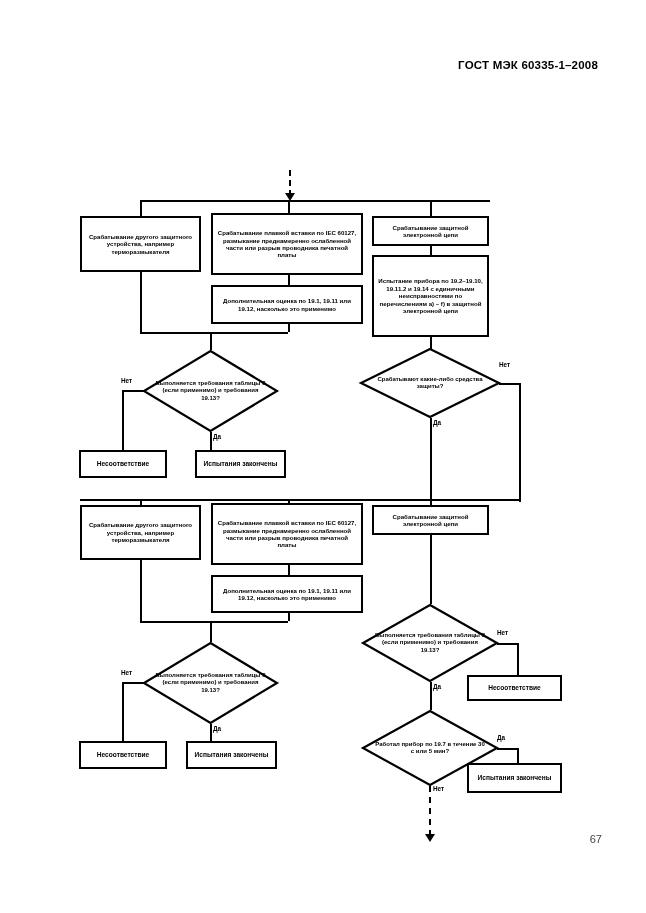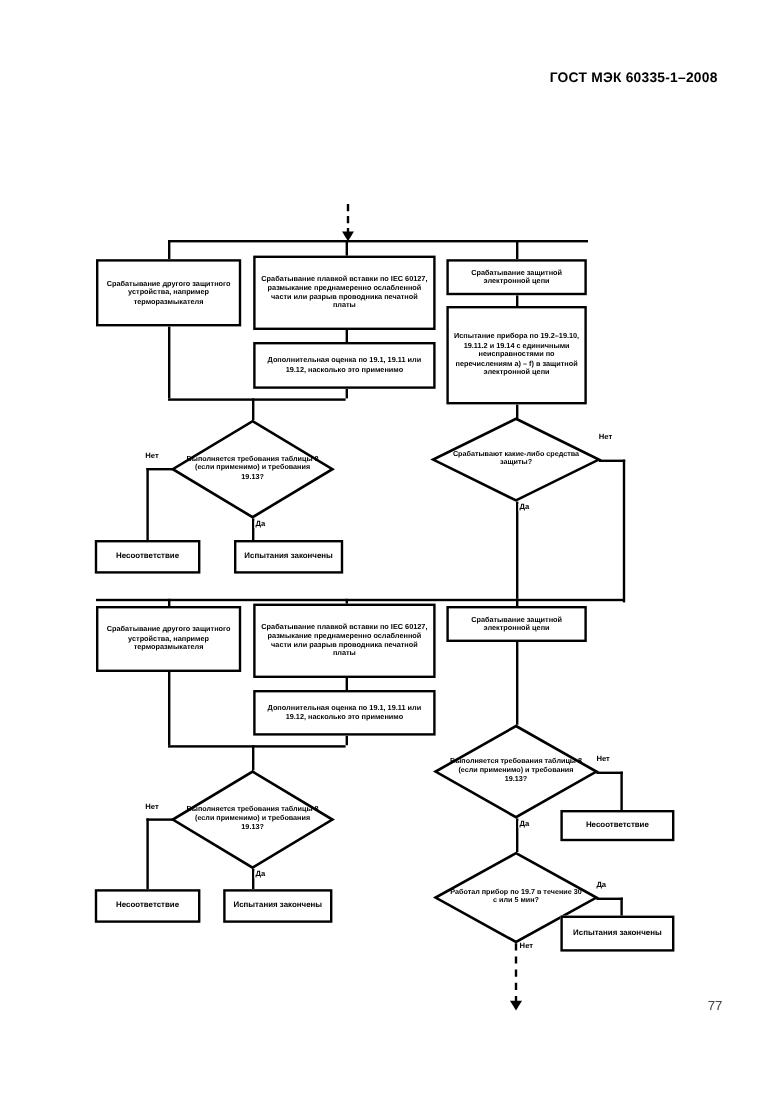--- a/index.html
+++ b/index.html
@@ -61,21 +61,21 @@
     border-left:5px solid transparent;border-right:5px solid transparent;
     border-top:8px solid #000;
   }
 </style>
 </head>
 <body>
 
 <div id="page">
 
   <div class="doc-header">ГОСТ МЭК 60335-1–2008</div>
-  <div class="page-num">77</div>
+  <div class="page-num">67</div>
 
   <div class="dashv" style="left:289px;top:170px;height:26px;"></div>
   <div class="arrow" style="left:285px;top:193px;"></div>
 
   <div class="ln lnh" style="left:140px;top:200px;width:350px;"></div>
   <div class="ln lnv" style="left:140px;top:200px;height:16px;"></div>
   <div class="ln lnv" style="left:288px;top:200px;height:16px;"></div>
   <div class="ln lnv" style="left:430px;top:200px;height:16px;"></div>
 
   <div class="box f6" style="left:80px;top:216px;width:121px;height:56px;">

